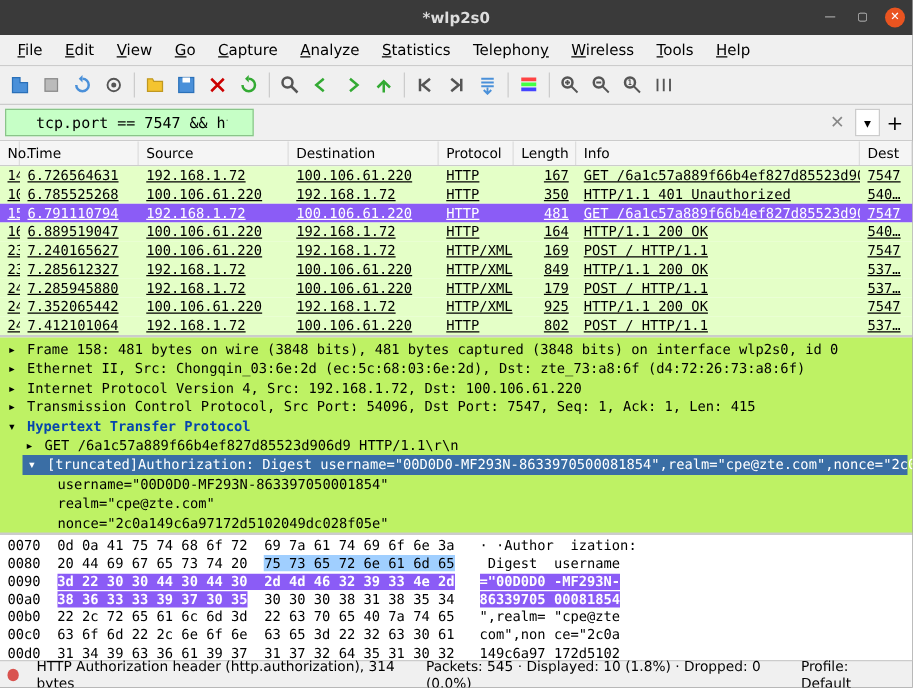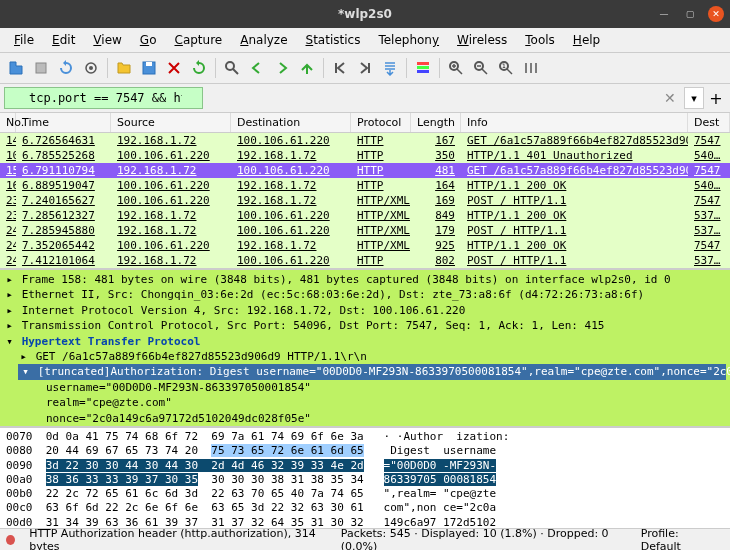--- a/index.html
+++ b/index.html
@@ -40,21 +40,21 @@
 .c-dest { width: 42px; }
 .green { background: #e4ffc7; }
 .sel { background: #8b5cf6; color: #fff; }
 .details { background: #bef264; font-family: monospace; font-size: 11px; padding: 2px 4px; overflow: hidden; flex: 1; border-bottom: 2px solid #ccc; line-height: 1.4; }
 .details .tog { cursor: pointer; display: inline-block; width: 11px; text-align: center; }
 .details .line { white-space: nowrap; }
 .details .blue-bold { color: #0645ad; font-weight: bold; }
 .details .selline { background: #3a6ea5; color: #fff; padding: 0 2px; }
 .hex { background: #fff; font-family: monospace; font-size: 11px; padding: 2px 6px; height: 100px; overflow: hidden; line-height: 1.3; }
 .hex .row { white-space: pre; }
-.hex .hl { background: #0c4a6e; color: #fff; }
+.hex .hl { background: #8b5cf6; color: #fff; font-weight: bold; }
 .hex .hl2 { background: #a0cfff; }
 .statusbar { background: #f0f0f0; border-top: 1px solid #ccc; display: flex; padding: 2px 6px; font-size: 11px; align-items: center; height: 22px; }
 .status-dot { width: 10px; height: 10px; border-radius: 50%; background: #d9534f; margin-right: 6px; }
 .statusbar .sp { flex: 1; }
 .statusbar span { padding: 0 8px; }
 </style>
 </head>
 <body>
 <div class="window">
 

